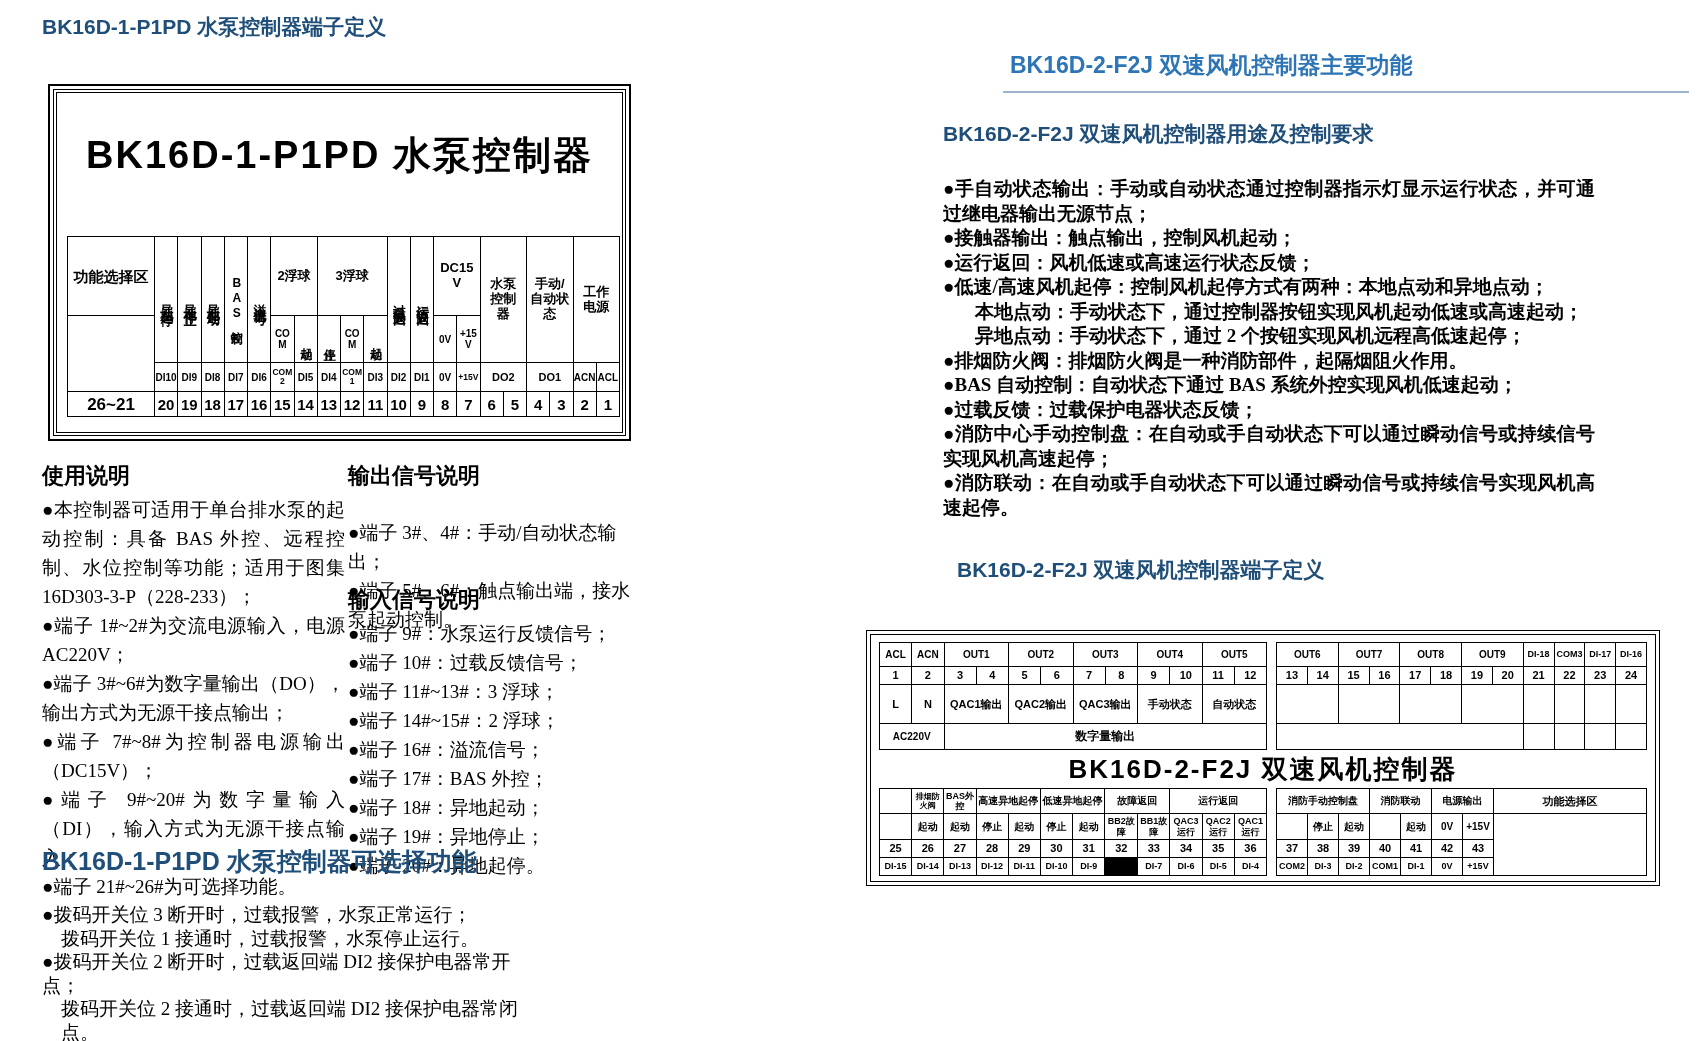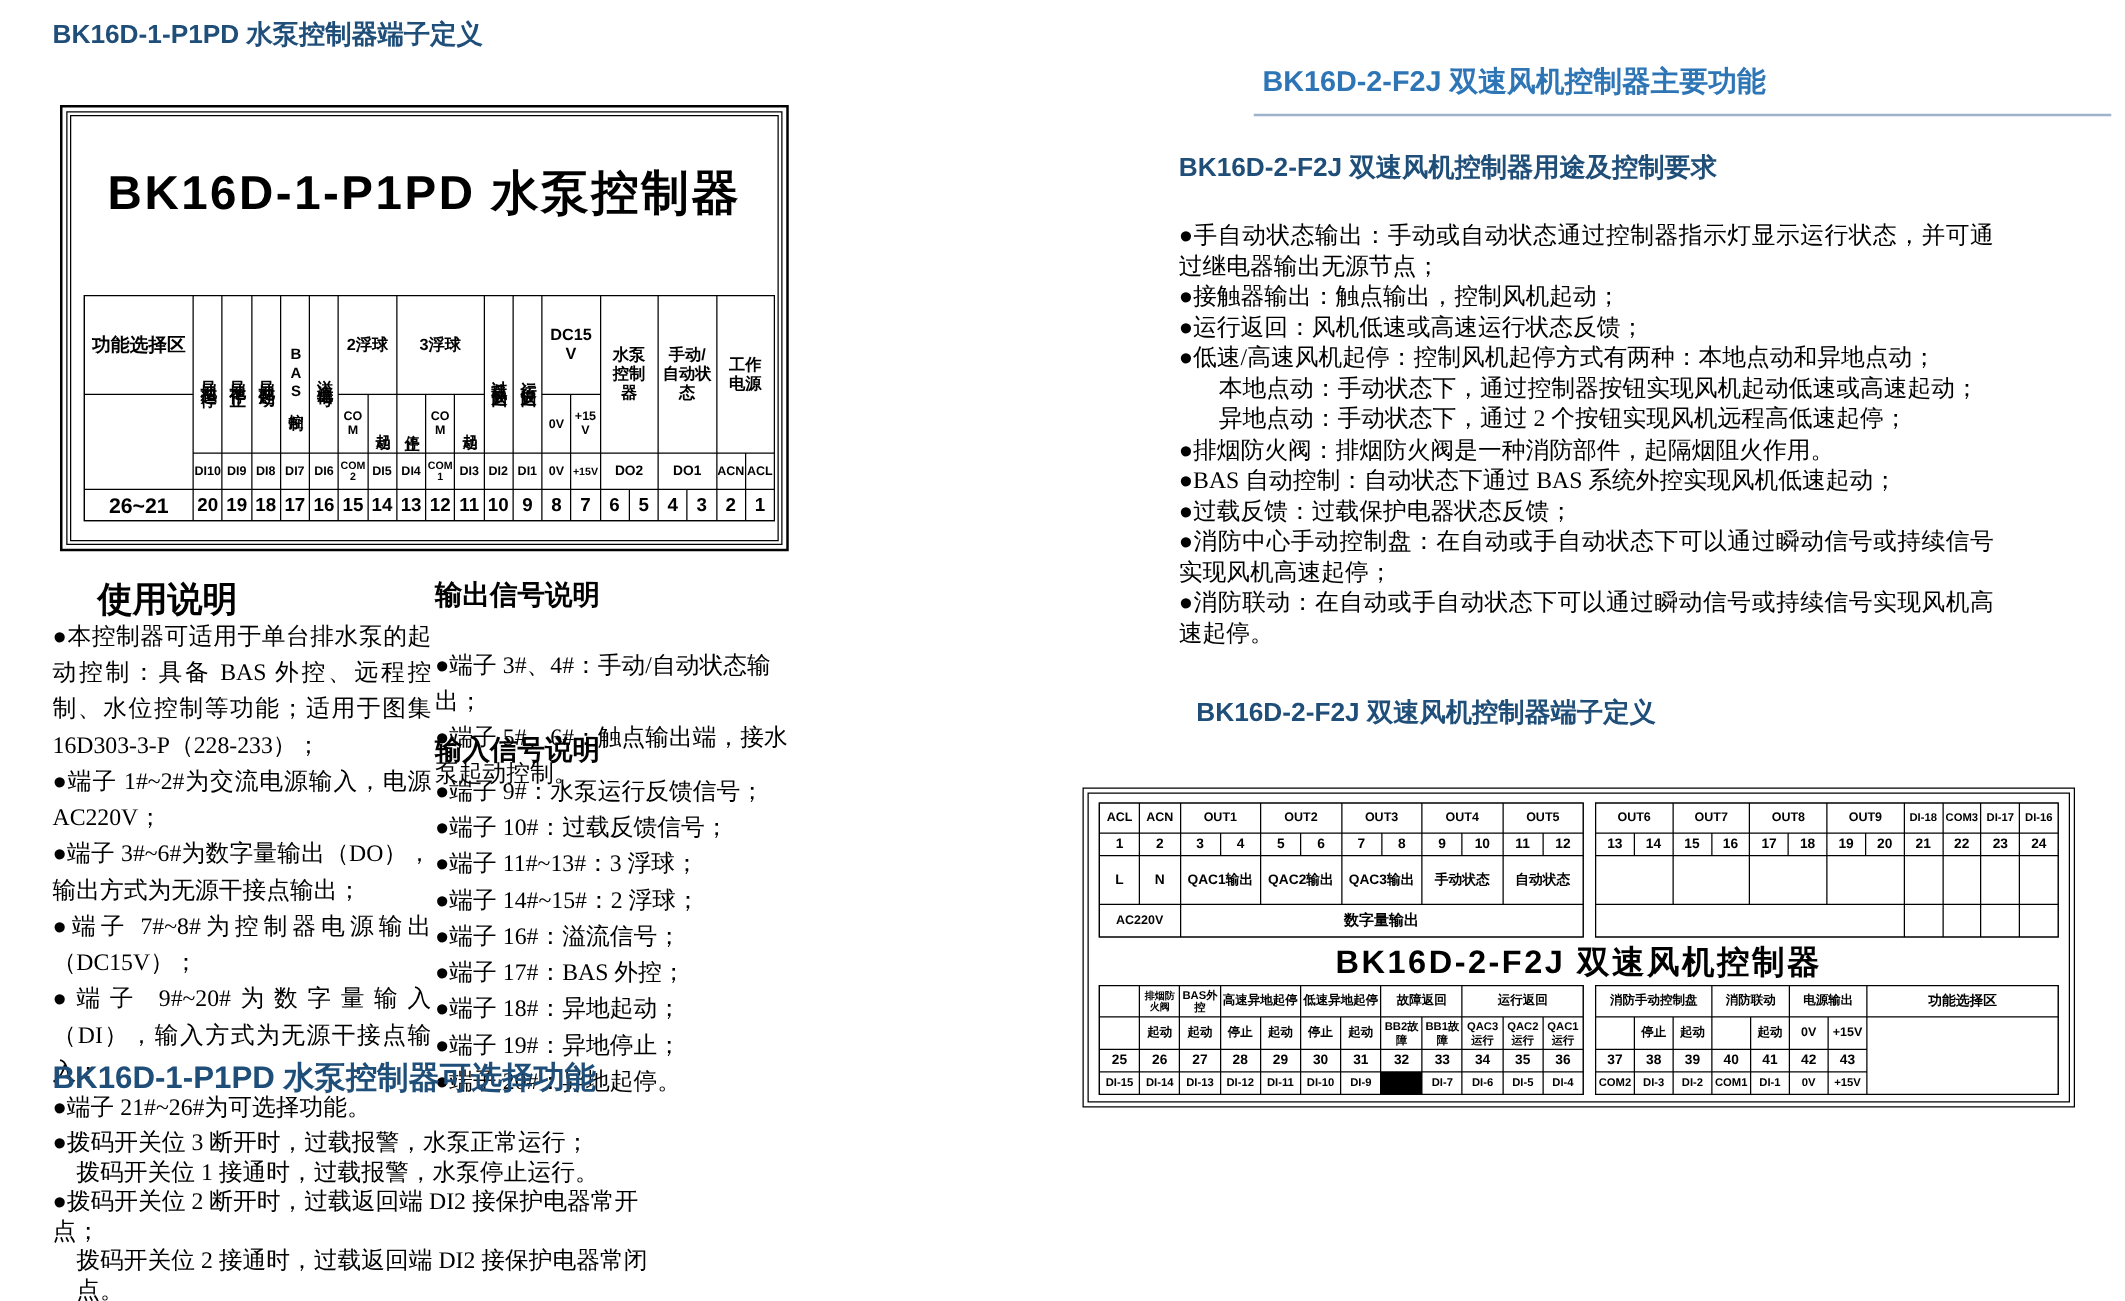--- a/index.html
+++ b/index.html
@@ -47,21 +47,21 @@
   .rt-d { flex:1;      grid-template-columns:repeat(7,1fr) 152px; grid-template-rows:24px 25px 17px 17px; }
   .rt-title { height:38px; display:flex; align-items:center; justify-content:center;
               font-family:"Liberation Sans",sans-serif; font-weight:bold; font-size:26px; letter-spacing:2px; }
   .g10 { font-size:10px; } .g11 { font-size:11px; } .g12 { font-size:12px; }
   .g9  { font-size:9px; line-height:1.1; } .g8 { font-size:8px; line-height:1.1; }
 
   
   .tb { font-size:19px; line-height:29px; }
   .tb p, .tb2 p, .tb3 p { margin:0; }
   .just { text-align:justify; }
-  .tb2 { font-size:19px; line-height:24.5px; width:652px; }
+  .tb2 { font-size:19px; line-height:24.5px; width:652px;font-weight:bold; }
   .tb3 { font-size:19px; line-height:23.5px; }
   .ind { padding-left:32px; }
   .ind2 { padding-left:19px; }
   .rule { height:2px; background:#9DB3CC; }
 </style>
 </head>
 <body>
 
 <div id="page">
 
@@ -166,21 +166,21 @@
           <div class="f-grp" style="grid-area:1/20/3/22;padding:0 9px;">工作电源</div>
           <div class="f-sig" style="grid-area:3/20/4/21;">ACN</div>
           <div class="f-sig" style="grid-area:3/21/4/22;">ACL</div>
           <div class="f-num" style="grid-area:4/20/5/21;">2</div>
           <div class="f-num" style="grid-area:4/21/5/22;">1</div>
         </div>
       </div>
     </div>
   </div>
 
-  <div class="abs h-black" style="left:42px;top:461px;font-size:28px;margin-left:36px;">使用说明</div>
+  <div class="abs h-black" style="left:42px;top:461px;font-size:22px;">使用说明</div>
   <div class="abs tb just" style="left:42px;top:495px;width:303px;">
     <p>●本控制器可适用于单台排水泵的起动控制：具备 BAS 外控、远程控制、水位控制等功能；适用于图集 16D303-3-P（228-233）；</p>
     <p>●端子 1#~2#为交流电源输入，电源 AC220V；</p>
     <p>●端子 3#~6#为数字量输出（DO），输出方式为无源干接点输出；</p>
     <p>●端子 7#~8#为控制器电源输出（DC15V）；</p>
     <p>●端子 9#~20#为数字量输入（DI），输入方式为无源干接点输入；</p>
     <p>●端子 21#~26#为可选择功能。</p>
   </div>
 
   <div class="abs h-black" style="left:348px;top:461px;font-size:22px;">输出信号说明</div>

